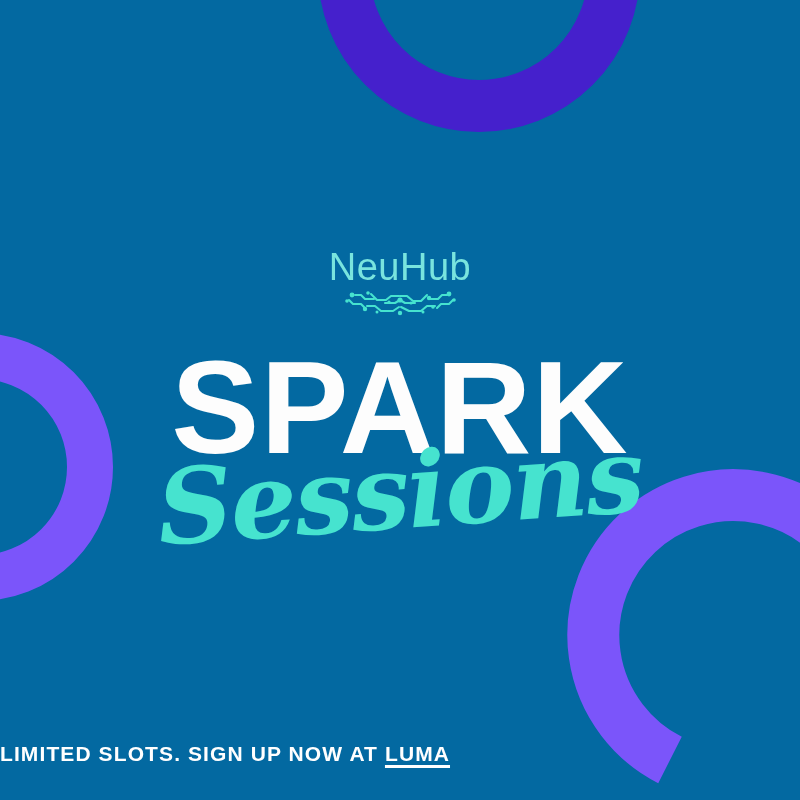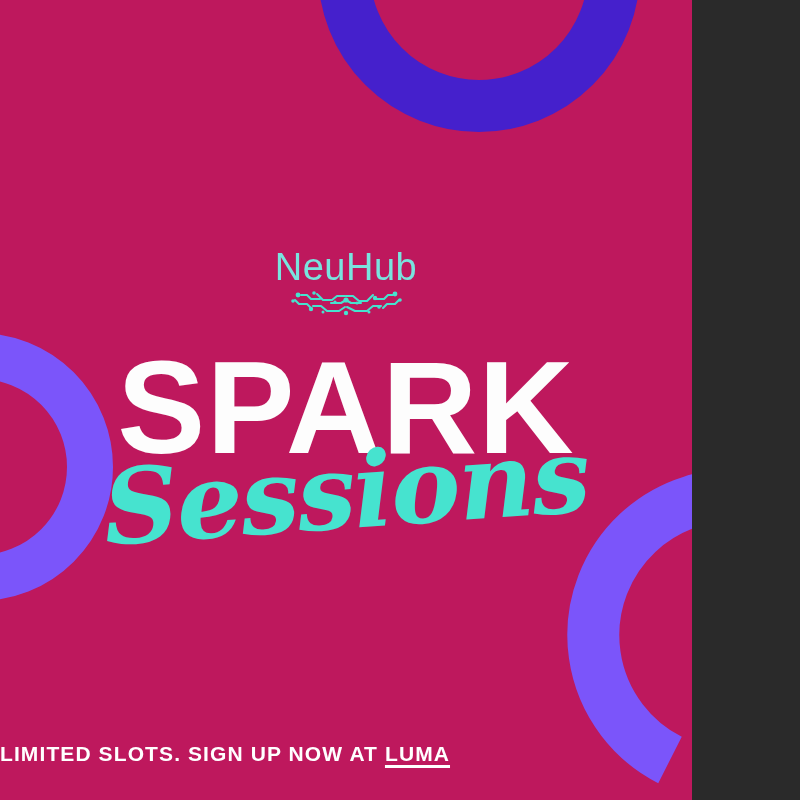--- a/index.html
+++ b/index.html
@@ -2,24 +2,24 @@
 <html><head>
 <meta charset="utf-8">
 <style>
   html, body {
     margin: 0;
     padding: 0;
     background: #2a2a2a;
   }
   #poster {
     position: relative;
-    width: 692px;
+    width: 800px;
     height: 800px;
     overflow: hidden;
-    background: #be185d;
+    background: #0369a1;
     font-family: "Liberation Sans", sans-serif;
     -webkit-font-smoothing: antialiased;
   }
 
   
   .ring {
     position: absolute;
     border-radius: 50%;
     box-sizing: border-box;
   }

